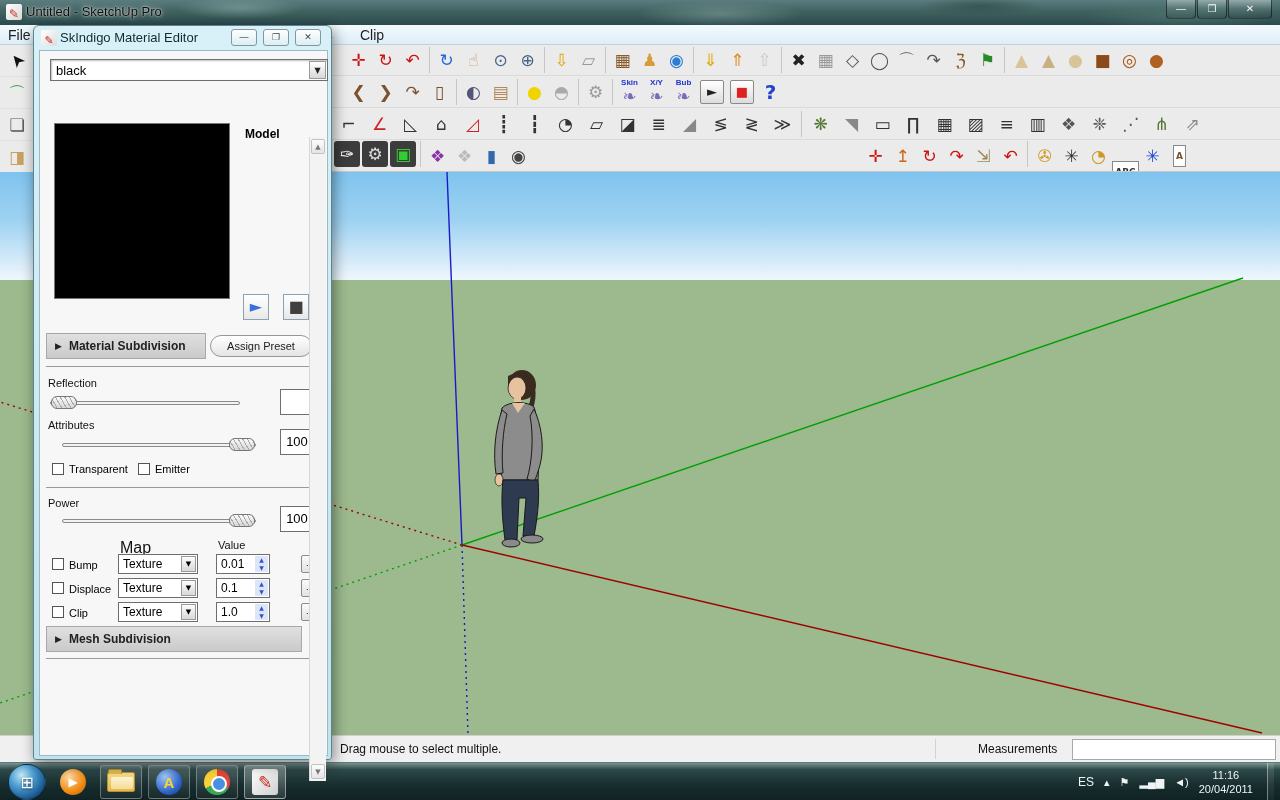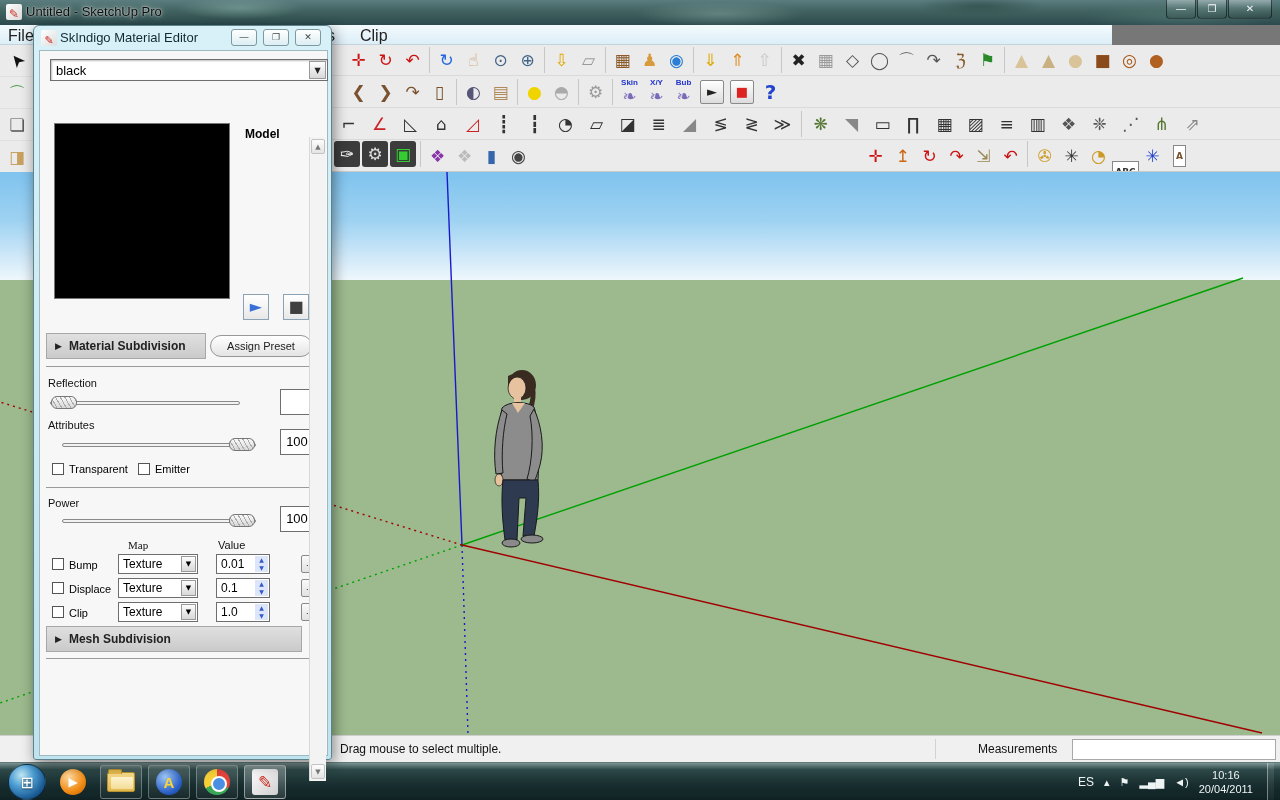--- a/index.html
+++ b/index.html
@@ -18,22 +18,22 @@
   #titlebar .ttl { position:absolute; left:26px; top:4px; font-size:13px; text-shadow:0 0 6px rgba(255,255,255,.75),0 0 2px rgba(255,255,255,.9); }
   #app-icon { position:absolute; left:6px; top:4px; width:16px; height:16px; background:linear-gradient(135deg,#fefefe,#d9d9d9); border-radius:2px; text-align:center; }
   #app-icon span { font-size:12px; line-height:16px; color:#c92a1e; font-family:"DejaVu Sans",sans-serif; }
   #win-controls { position:absolute; right:8px; top:0; display:flex; }
   .wc { width:30px; height:19px; margin-left:1px; border:1px solid rgba(10,20,20,.65); border-top:none;
         border-radius:0 0 4px 4px; background:linear-gradient(rgba(255,255,255,.35),rgba(255,255,255,.08) 45%,rgba(0,0,0,.15));
         color:#f2f6f6; font-size:10px; text-align:center; line-height:17px; font-family:"DejaVu Sans",sans-serif; }
   .wc.close { width:44px; }
 
   
-  #menubar { position:absolute; left:0; top:25px; width:1112px; height:20px;
-    background:linear-gradient(#f3fafd,#ddeef7); border-bottom:1px solid #c3d4dc; font-size:16px; color:#222; }
+  #menubar { position:absolute; left:0; top:25px; width:1280px; height:20px;
+    background:linear-gradient(#f3fafd,#ddeef7); border-bottom:1px solid #c3d4dc; font-size:14px; color:#222; }
   .mi { position:absolute; top:2px; }
   .m-file { left:8px; } .m-ns { left:318px; } .m-help { left:360px; }
 
   
   #toolbars { position:absolute; left:0; top:45px; width:1280px; height:127px; background:#ebebeb; }
   .trow { position:relative; display:flex; align-items:center; border-bottom:1px solid #dadada; height:32px; overflow:hidden; }
   .trow.r1 { height:31px; padding-left:345px; }
   .trow.r2 { padding-left:345px; }
   .trow.r3 { padding-left:333px; }
   .trow.r4 { padding-left:333px; border-bottom:1px solid #c9c9c9; }
@@ -114,21 +114,21 @@
   .track { position:absolute; height:4px; background:#f2f2f2; border:1px solid #8a8a8a; border-radius:2px; }
   .thumb { position:absolute; width:26px; height:13px; top:-6px; border:1px solid #777; border-radius:6px;
     background:repeating-linear-gradient(60deg,#aaa 0 1px,transparent 1px 4px), linear-gradient(#fafafa,#d6d6d6); }
   .vbox { position:absolute; width:34px; height:26px; background:#fff; border:1px solid #6e6e6e; font-size:13px;
     text-align:center; line-height:24px; }
   #refl-swatch { position:absolute; left:240px; top:338px; width:33px; height:26px; background:#fff; border:1px solid #6e6e6e; }
 
   .cb { width:12px; height:12px; border:1px solid #555; background:#fff; flex:none; }
   .cbrow { position:absolute; display:flex; align-items:center; gap:5px; font-size:11px; }
 
-  #map-head-map { position:absolute; left:88px; top:488px; font-size:11px;font-family:Liberation Serif, serif; }
+  #map-head-map { position:absolute; left:80px; top:488px; font-size:16px; }
   #map-head-val { position:absolute; left:178px; top:488px; font-size:11px; }
   #map-rows { position:absolute; left:0; top:502px; width:289px; }
   .maprow { position:relative; height:24px; }
   .maprow .cb { position:absolute; left:12px; top:5px; }
   .maprow .rowlabel { position:absolute; left:29px; top:6px; font-size:11px; }
   .maprow .dd { position:absolute; left:78px; top:1px; width:80px; height:20px; background:#fff; border:1px solid #6e6e6e; font-size:12px; }
   .maprow .dd .dv { position:absolute; left:4px; top:2px; }
   .maprow .dd .ddbtn { position:absolute; right:1px; top:1px; width:15px; height:16px; background:linear-gradient(#fdfdfd,#d8d8d8);
     border:1px solid #999; font-size:7px; text-align:center; line-height:15px; font-family:"DejaVu Sans",sans-serif; }
   .maprow .spin { position:absolute; left:176px; top:1px; width:54px; height:20px; background:#fff; border:1px solid #6e6e6e; font-size:12px; }
@@ -750,20 +750,20 @@
     <div id="tray">
       <span class="lang">ES</span>
       <span style="display:flex;gap:10px;align-items:center">
 
       <span class="tico"><span>▴</span></span>
           <span class="tico"><span>⚑</span></span>
           <span class="tico"><span>▂▄▆</span></span>
           <span class="tico"><span>◄)</span></span>
         </span>
       <span id="clock">
-        <span>10:16</span><br>
+        <span>11:16</span><br>
         <span>20/04/2011</span>
       </span>
       <span id="peek"></span>
     </div>
   </div>
 
 </div>
 
 </body></html>

